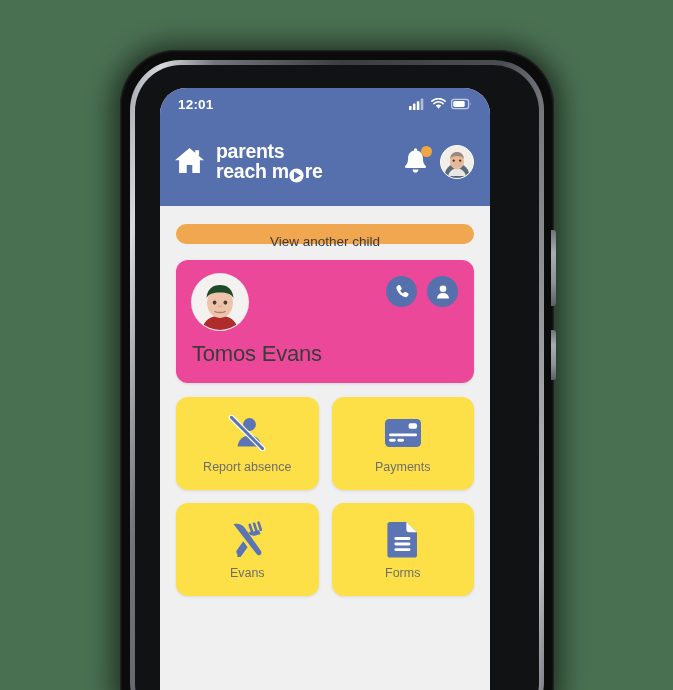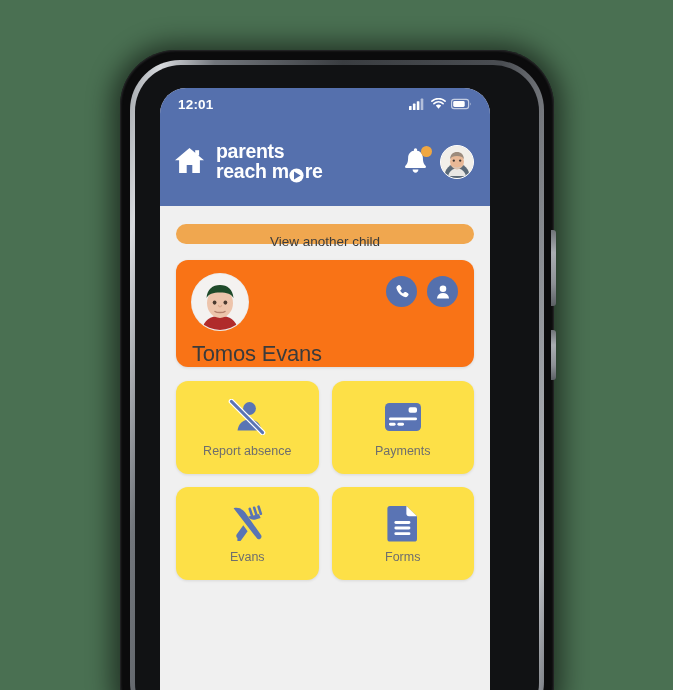--- a/index.html
+++ b/index.html
@@ -191,23 +191,23 @@
     background: #f0a74f;
     color: #3c3c3c;
     font-size: 13.5px;
     font-family: "Liberation Sans", sans-serif;
     cursor: pointer;
     padding: 0;
   }
 
   .child-card {
     margin-top: 16px;
-    background: #f97316;
+    background: #ec4899;
     border-radius: 12px;
-    padding: 14px 16px 0 16px;
+    padding: 14px 16px 16px 16px;
     box-shadow: 0 1px 3px rgba(0,0,0,.10);
   }
   .child-card-top {
     display: flex;
     align-items: flex-start;
     justify-content: space-between;
   }
   .child-avatar {
     width: 56px;
     height: 56px;

